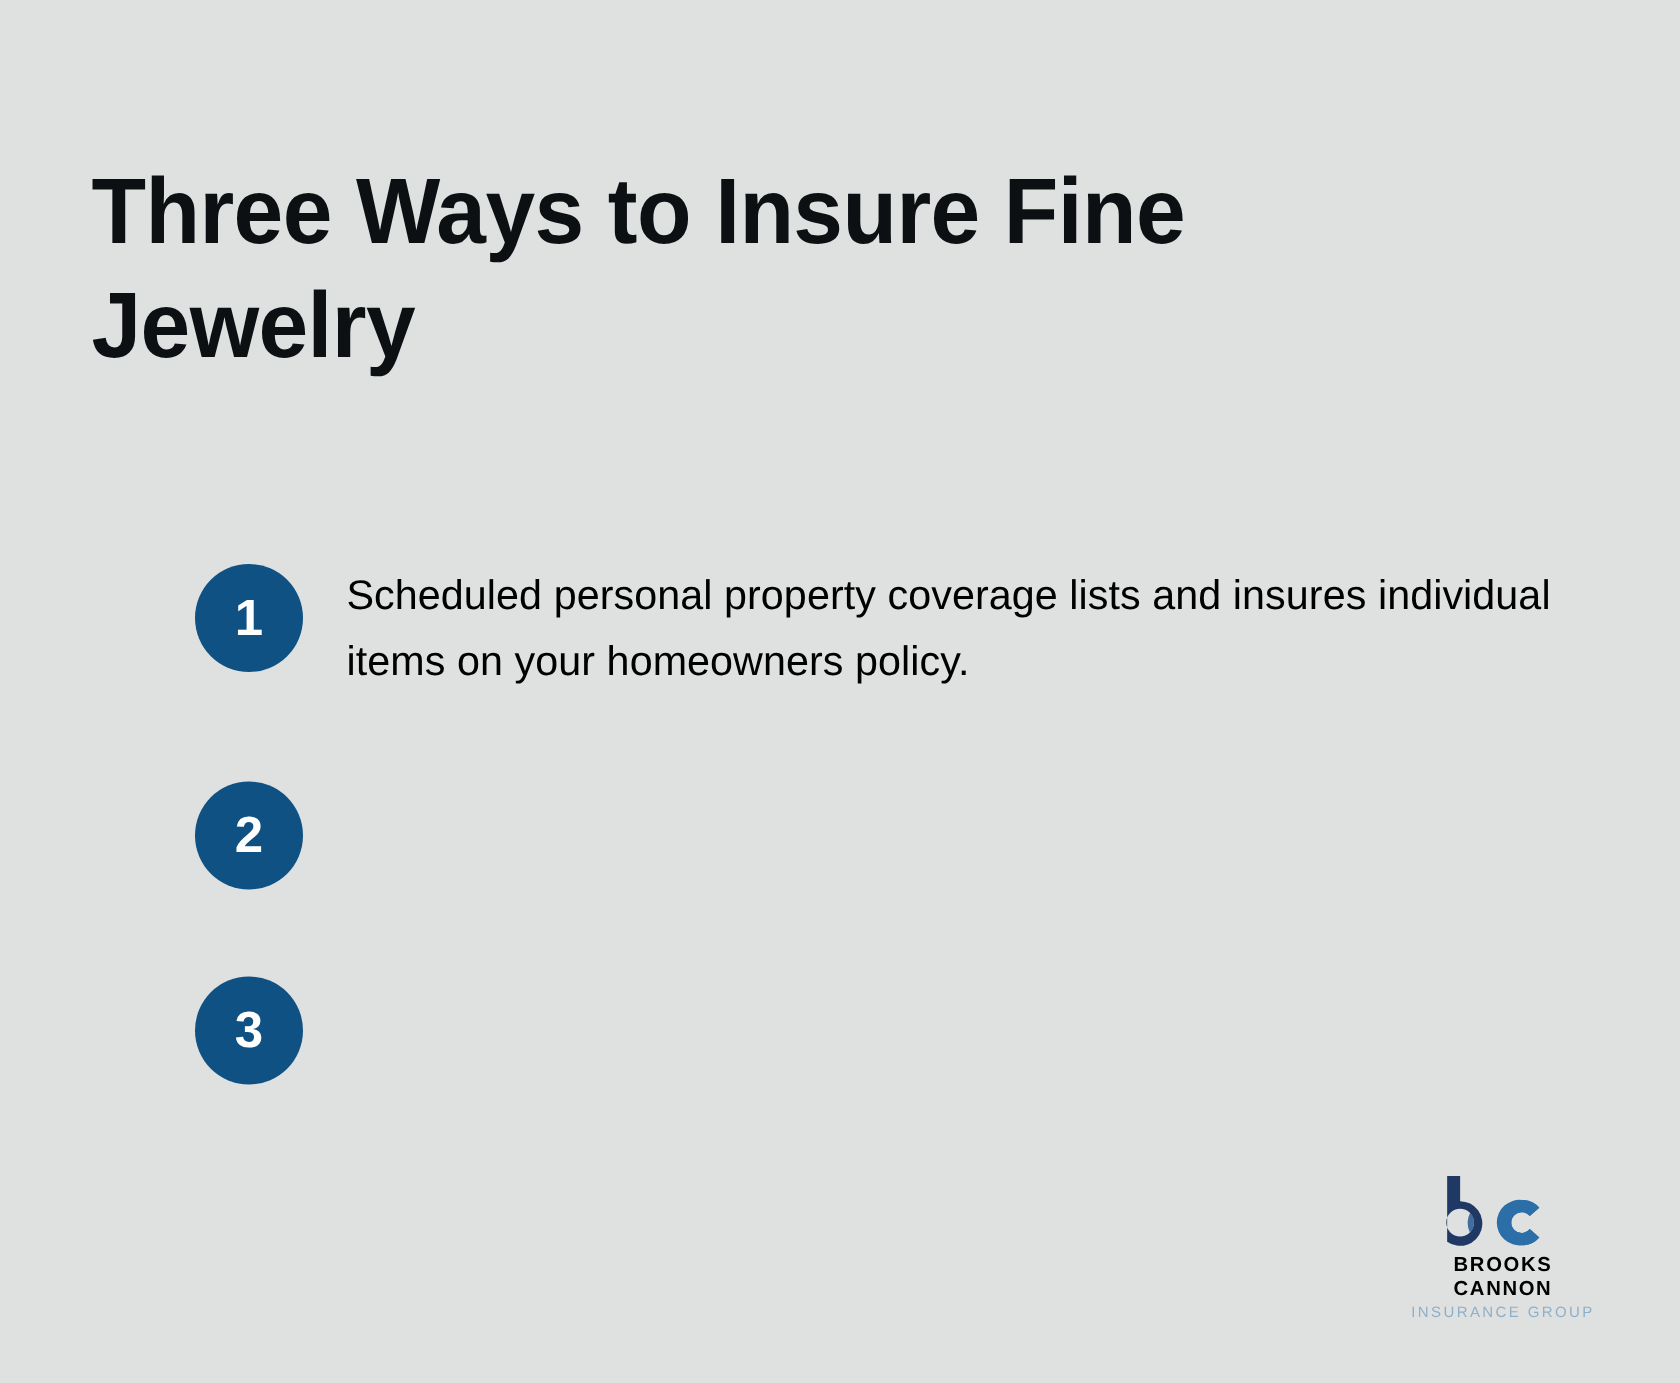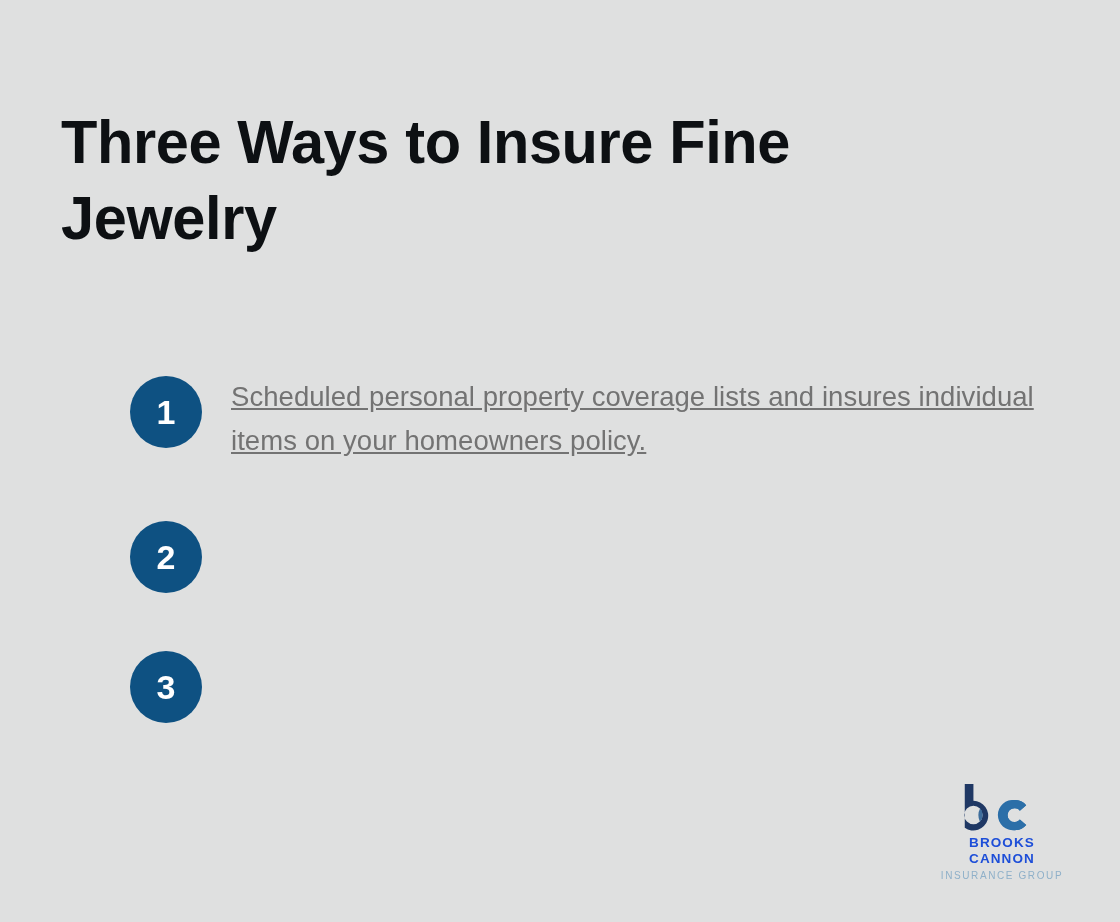--- a/index.html
+++ b/index.html
@@ -75,45 +75,44 @@
     line-height: 1;
     margin-top: 2px;
     user-select: none;
   }
 
   .item-text {
     margin-left: 29px;
     padding-top: 1px;
     font-size: 27.5px;
     line-height: 44px;
-    color: #737373;
+    color: #000000;
     max-width: 816px;
     letter-spacing: 0.05px;
-    text-decoration: underline;
   }
 
   
   .logo {
     position: absolute;
     left: 938px;
     top: 782px;
     width: 128px;
     text-align: center;
   }
   .logo-mark {
     height: 50px;
     display: block;
     margin: 0 auto;
   }
   .logo-name {
     margin-top: 3px;
     font-size: 13.5px;
     font-weight: bold;
     letter-spacing: 1.1px;
-    color: #1d4ed8;
+    color: #000000;
     line-height: 16px;
   }
   .logo-sub {
     margin-top: 2px;
     font-size: 10px;
     letter-spacing: 1.6px;
     color: #8fb0c9;
     line-height: 13px;
     text-align: center;
   }

